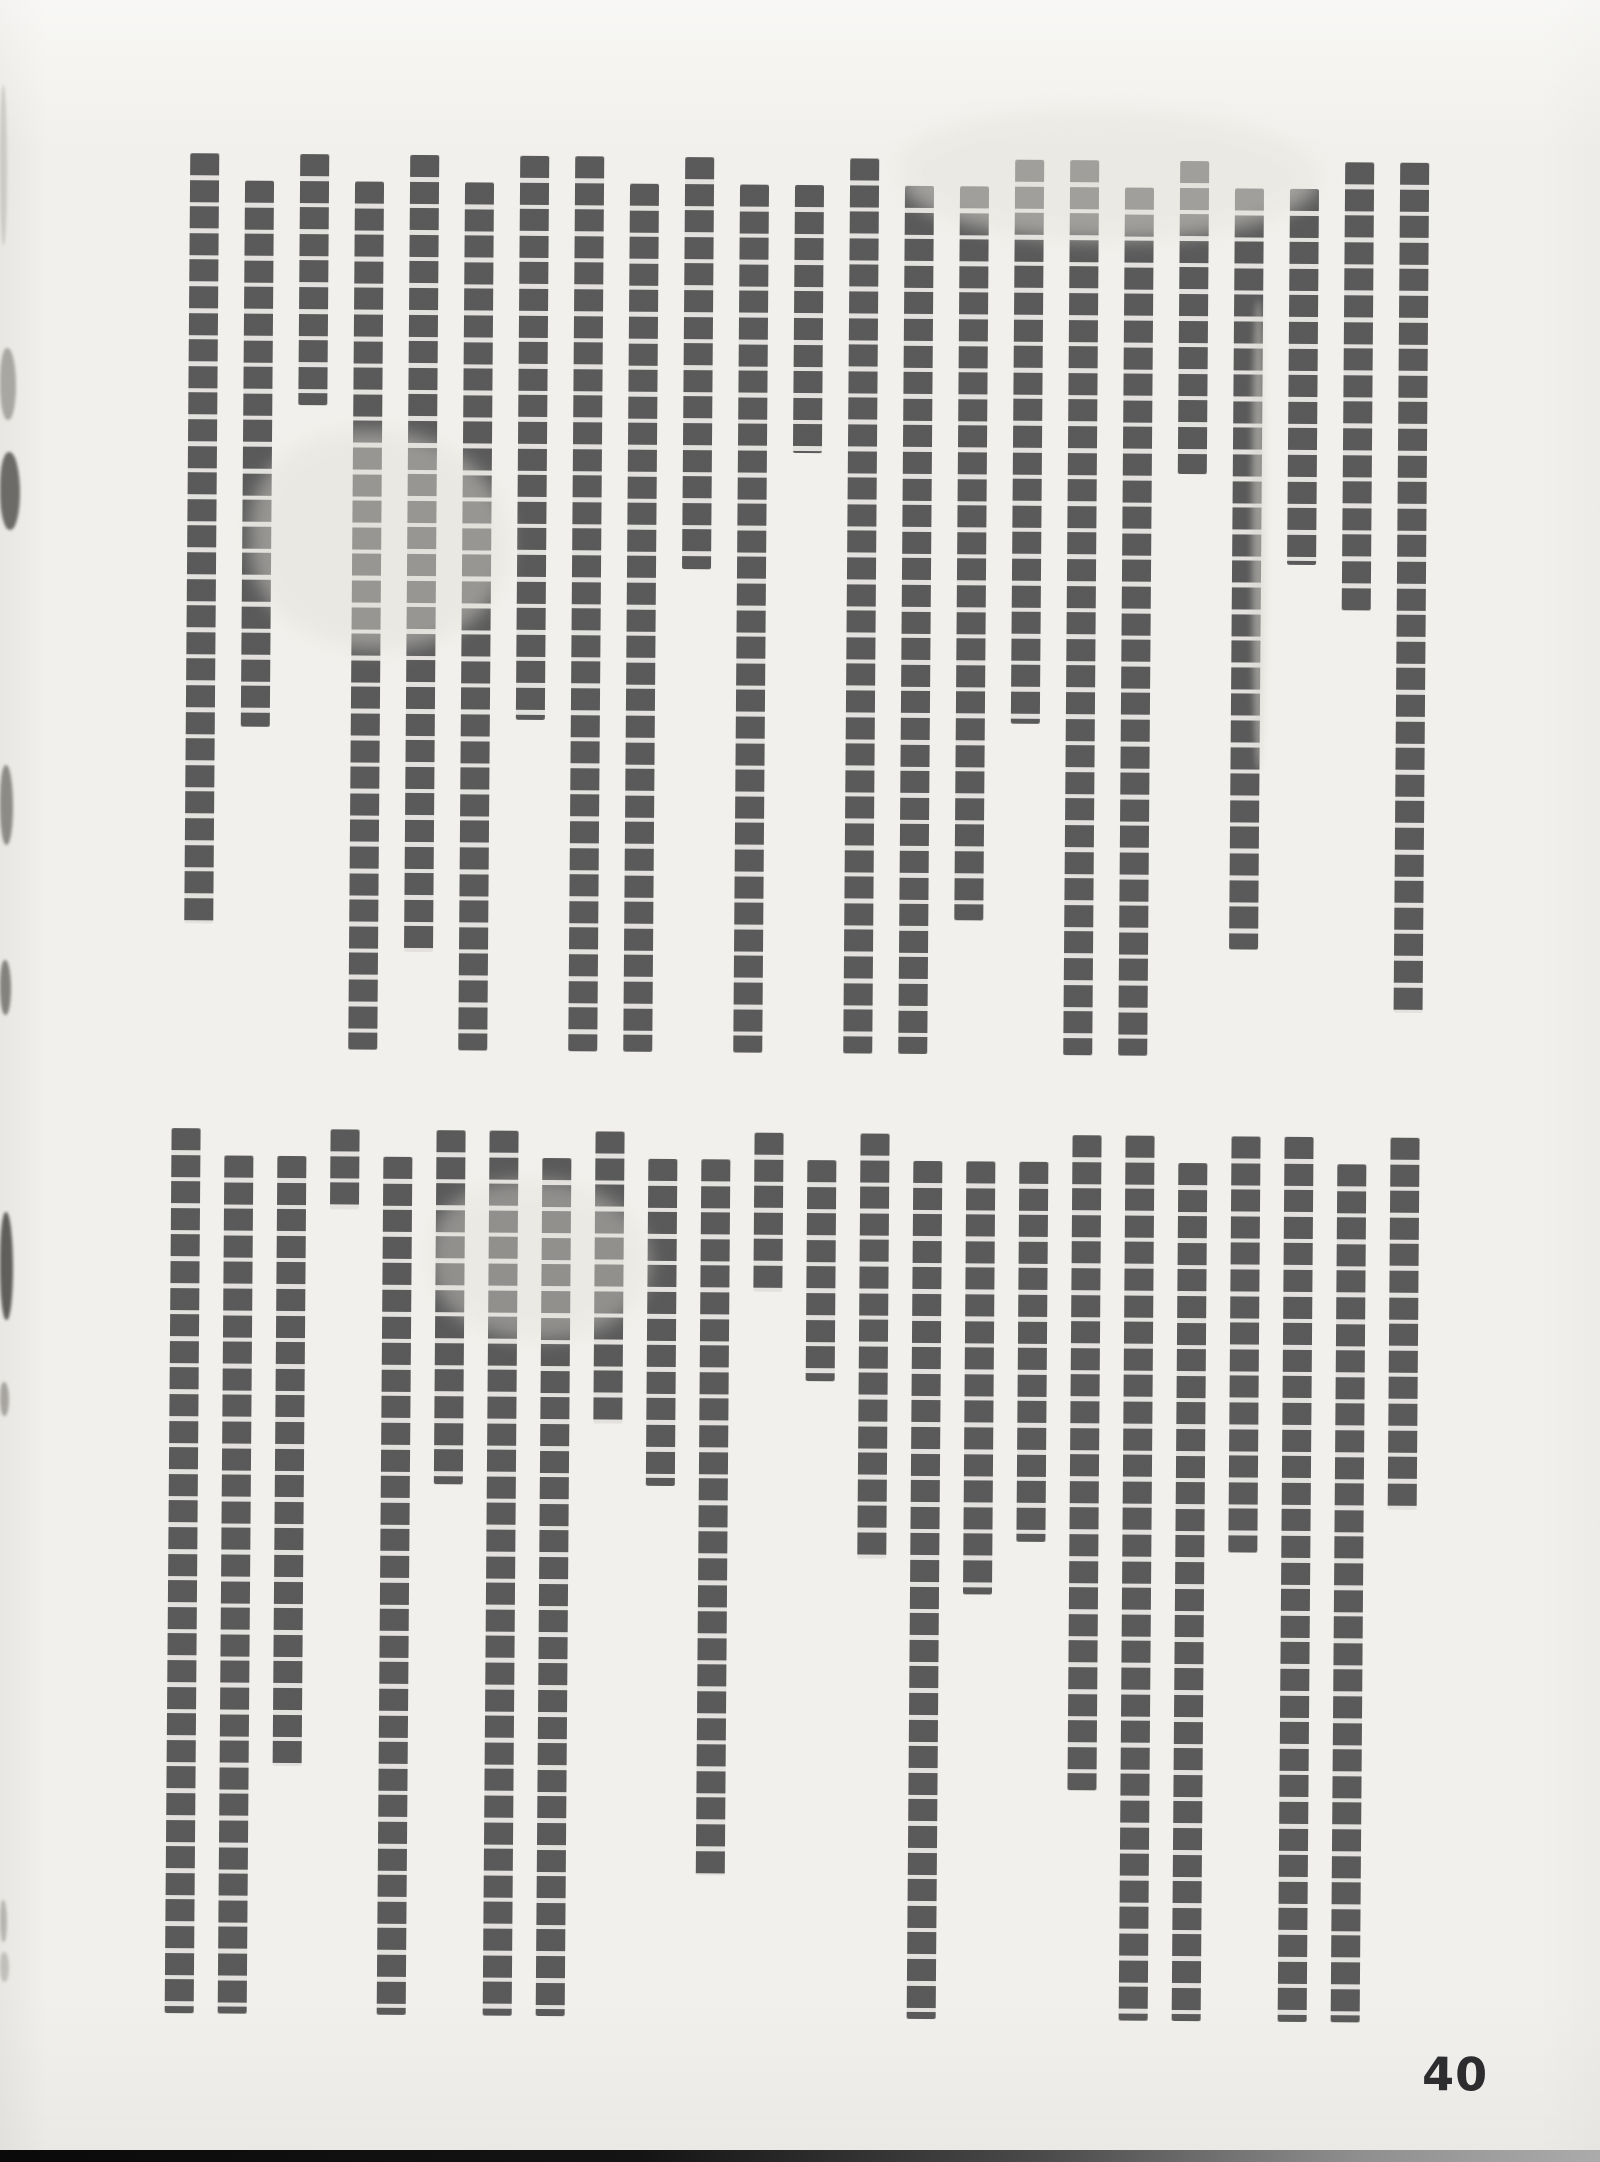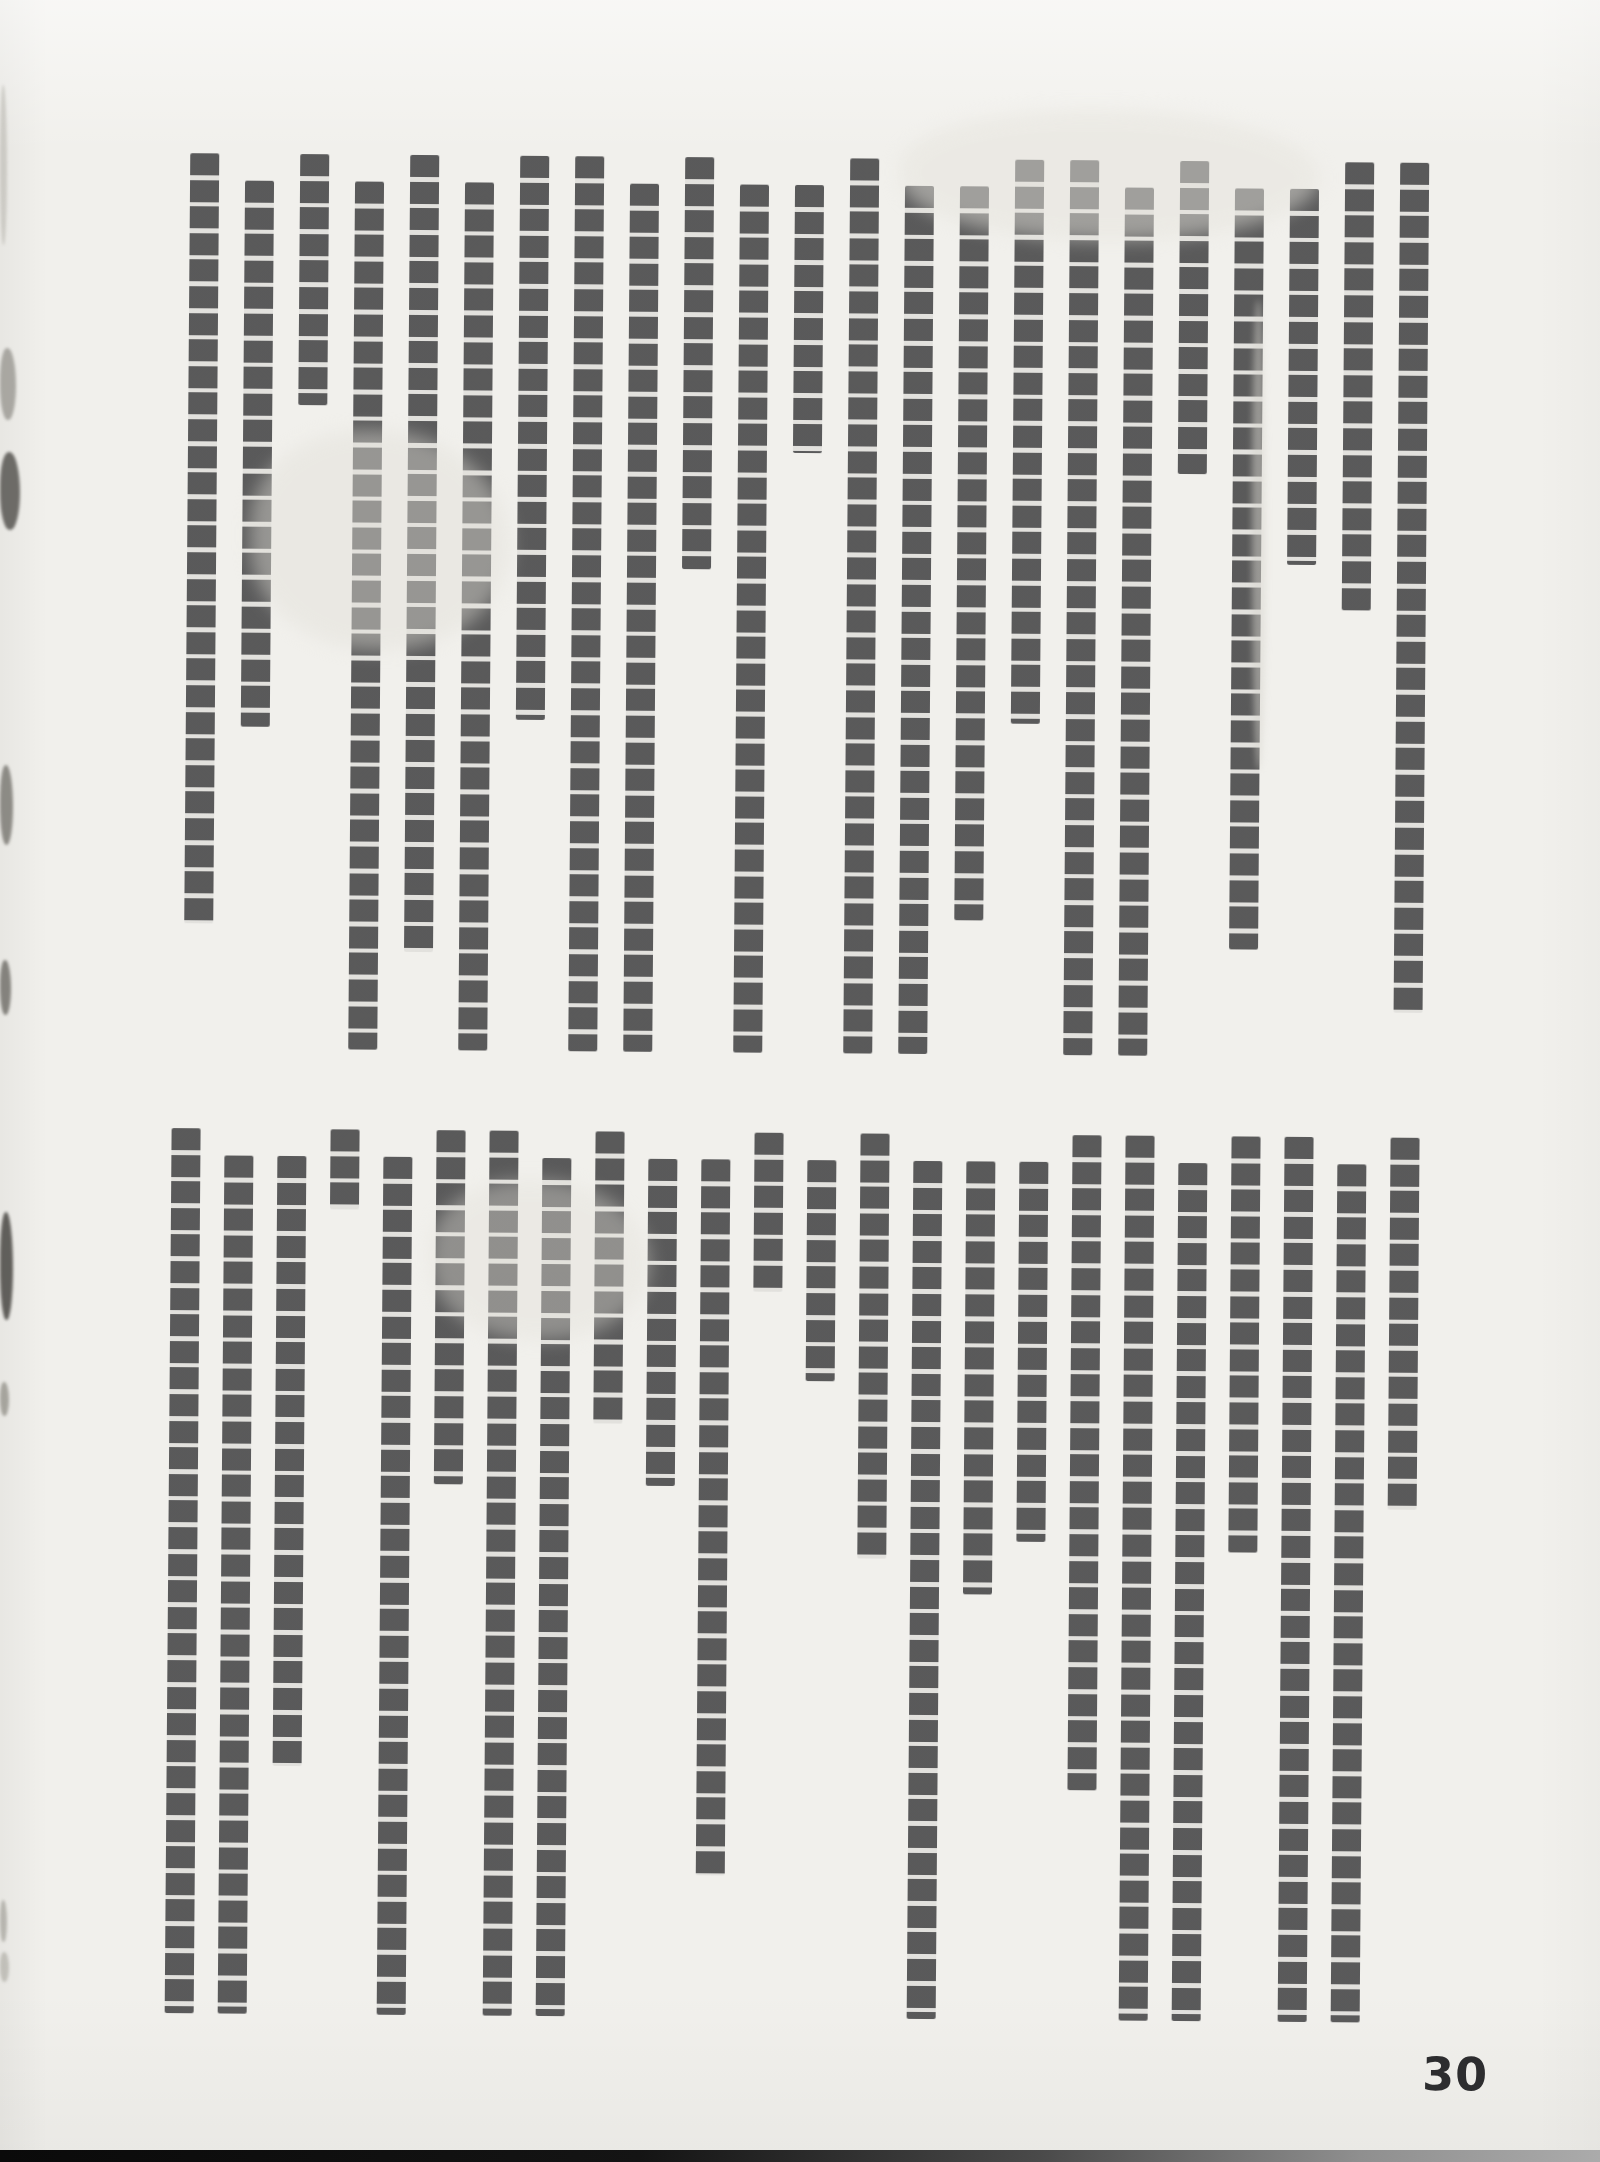--- a/index.html
+++ b/index.html
@@ -97,21 +97,21 @@
         <div class="col" style="left: 596px; top: 1133px; width: 29px; height: 292.05px;"></div>
         <div class="col" style="left: 543px; top: 1159.55px; width: 29px; height: 858.45px;"></div>
         <div class="col" style="left: 490px; top: 1133px; width: 29px; height: 885px;"></div>
         <div class="col" style="left: 437px; top: 1133px; width: 29px; height: 354px;"></div>
         <div class="col" style="left: 384px; top: 1159.55px; width: 29px; height: 858.45px;"></div>
         <div class="col" style="left: 331px; top: 1133px; width: 29px; height: 79.65px;"></div>
         <div class="col" style="left: 278px; top: 1159.55px; width: 29px; height: 610.65px;"></div>
         <div class="col" style="left: 225px; top: 1159.55px; width: 29px; height: 858.45px;"></div>
         <div class="col" style="left: 172px; top: 1133px; width: 29px; height: 885px;"></div>
       </div>
-    <div class="page-number" id="page-number" style="left: 1430px; top: 2042px; font-size: 46px;">30</div>
+    <div class="page-number" id="page-number" style="left: 1430px; top: 2042px; font-size: 46px;">40</div>
   </div>
 
   <div id="artifacts">
       <div class="artifact" style="left: 0px; top: 85px; width: 7px; height: 160px; background: rgb(185, 183, 176); opacity: 0.6; border-radius: 45% 55% 50% 50%; filter: blur(1.5px);"></div>
       <div class="artifact" style="left: 0px; top: 348px; width: 16px; height: 72px; background: rgb(142, 140, 134); opacity: 0.7; border-radius: 45% 55% 50% 50%; filter: blur(1.5px);"></div>
       <div class="artifact" style="left: 0px; top: 452px; width: 20px; height: 78px; background: rgb(78, 76, 72); opacity: 0.8; border-radius: 45% 55% 50% 50%; filter: blur(1.5px);"></div>
       <div class="artifact" style="left: 0px; top: 765px; width: 13px; height: 80px; background: rgb(110, 108, 102); opacity: 0.75; border-radius: 45% 55% 50% 50%; filter: blur(1.5px);"></div>
       <div class="artifact" style="left: 0px; top: 960px; width: 11px; height: 55px; background: rgb(90, 88, 82); opacity: 0.7; border-radius: 45% 55% 50% 50%; filter: blur(1.5px);"></div>
       <div class="artifact" style="left: 0px; top: 1212px; width: 13px; height: 108px; background: rgb(63, 61, 57); opacity: 0.8; border-radius: 45% 55% 50% 50%; filter: blur(1.5px);"></div>
       <div class="artifact" style="left: 0px; top: 1382px; width: 9px; height: 34px; background: rgb(122, 120, 111); opacity: 0.6; border-radius: 45% 55% 50% 50%; filter: blur(1.5px);"></div>

